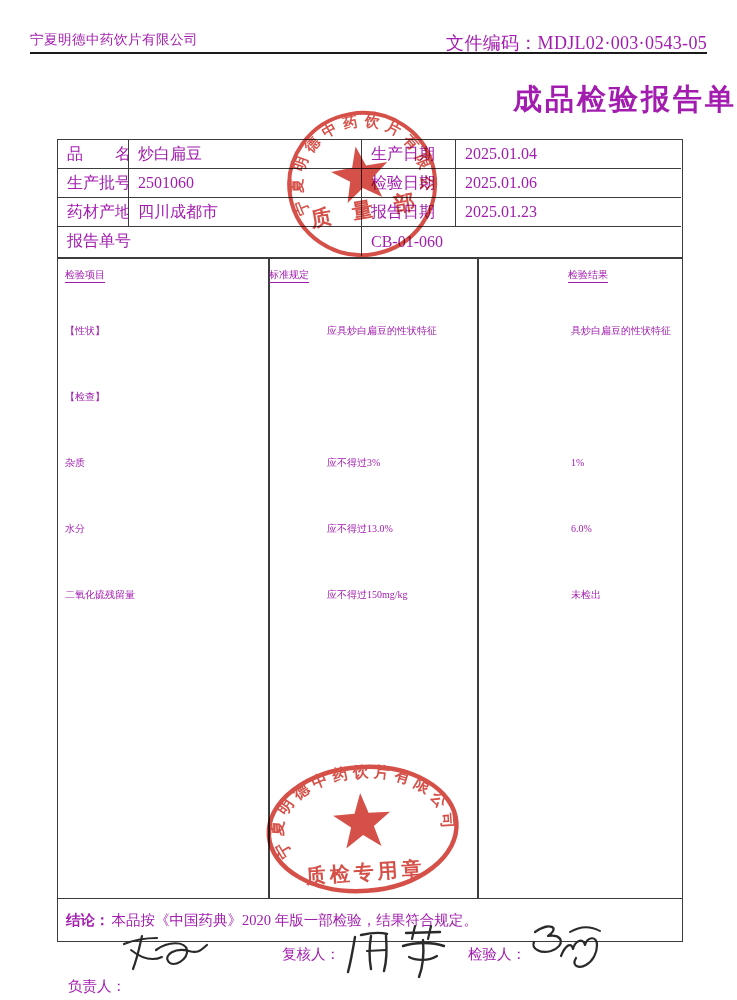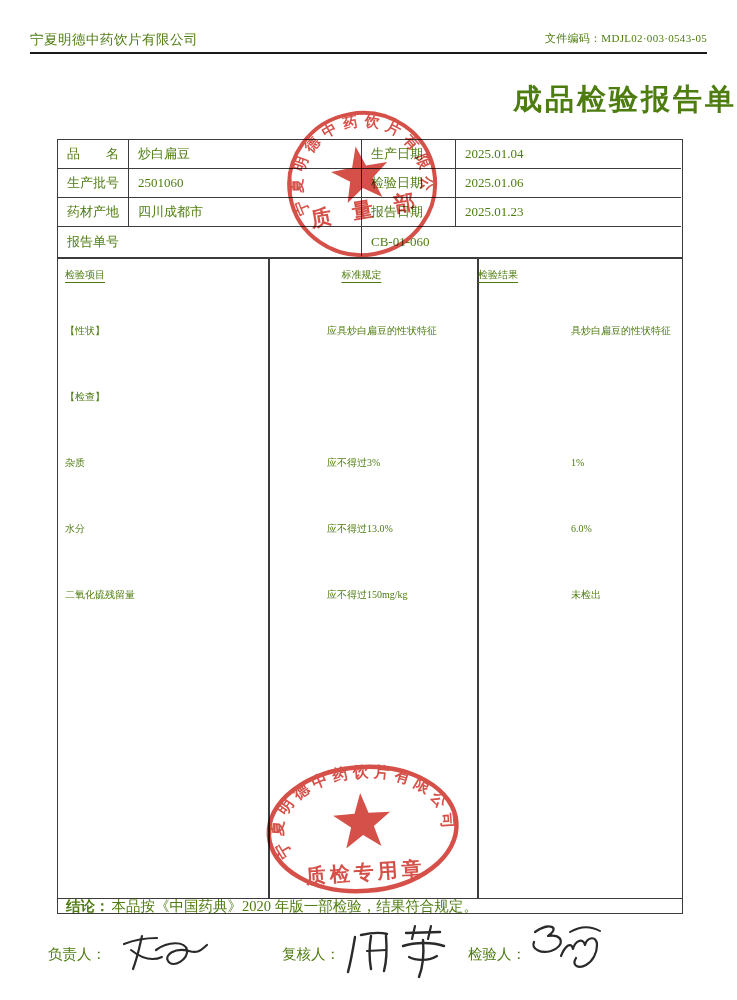--- a/index.html
+++ b/index.html
@@ -1,75 +1,75 @@
 <!DOCTYPE html>
 <html><head>
 <meta charset="utf-8">
 <style>
   * { margin:0; padding:0; box-sizing:border-box; }
   html,body { background:#ffffff; }
   .page {
     position:relative; width:737px; height:1000px;
     background:#ffffff; overflow:hidden;
     font-family:"Liberation Serif","DejaVu Serif",serif;
-    color:#4d7c0f;
+    color:#a21caf;
   }
   
   .hdr-company { position:absolute; left:30px; top:31px; font-size:13.5px; letter-spacing:.5px; }
-  .hdr-code    { position:absolute; right:30px; top:31px; font-size:11px; letter-spacing:.3px; }
+  .hdr-code    { position:absolute; right:30px; top:31px; font-size:18px; letter-spacing:.3px; }
   .hdr-rule    { position:absolute; left:30px; top:52px; width:677px; height:2px; background:#1a1a1a; }
   
   .doc-title {
     position:absolute; left:0; top:80px; width:737px; text-align:right;
     font-size:29px; font-weight:700; letter-spacing:3px;
   }
   
   .info-table {
     position:absolute; left:57px; top:139px; width:626px; height:119px;
     border:1.5px solid #3c3c3c;
     display:grid;
     grid-template-columns:71px 233px 94px 225px;
     grid-template-rows:repeat(4,29px);
-    font-size:13px;
+    font-size:16px;
   }
   .info-table .cell {
     border-right:1.5px solid #3c3c3c; border-bottom:1.5px solid #3c3c3c;
     display:flex; align-items:center; padding-left:9px; overflow:hidden; white-space:nowrap;
   }
   .info-table .cell.last-col { border-right:none; }
   .info-table .cell.last-row { border-bottom:none; }
   .info-table .span2 { grid-column:span 2; }
   
   .insp-table {
     position:absolute; left:57px; top:258px; width:626px; height:640px;
     border:1.5px solid #3c3c3c; border-bottom:none; font-size:10px;
   }
   .insp-div { position:absolute; top:0; bottom:0; width:1.5px; background:#3c3c3c; }
   .insp-div.d1 { left:210px; }
   .insp-div.d2 { left:419px; }
   .insp-head { position:absolute; top:9px; text-decoration:underline; text-underline-offset:4px; }
   .insp-head.h1 { left:7px; }
-  .insp-head.h2 { left:211px; width:185px; text-align:center; }
-  .insp-head.h3 { left:420px; width:220px; text-align:left; }
+  .insp-head.h2 { left:211px; width:185px; }
+  .insp-head.h3 { left:420px; width:220px; text-align:center; }
   .insp-grid {
     position:absolute; left:0; top:56px; width:623px;
     display:grid; grid-template-columns:210px 209px 204px; grid-auto-rows:31px;gap:35px;
   }
   .insp-grid .icell { display:flex; align-items:center; padding-left:7px; white-space:nowrap; overflow:hidden; }
   .insp-grid .icell.c2, .insp-grid .icell.c3 { padding-left:24px; }
   
   .conclusion {
-    position:absolute; left:57px; top:898px; width:626px; height:16px;
+    position:absolute; left:57px; top:898px; width:626px; height:44px;
     border:1.5px solid #3c3c3c; display:flex; align-items:center;
     padding-left:8px; font-size:14.5px; white-space:nowrap;
   }
   .conclusion .lab { font-weight:600; margin-right:2px; }
   
   .sig-label { position:absolute; top:945px; font-size:14.5px; }
-  .sig-label.s1 { left:48px; }
+  .sig-label.s1 { left:68px;margin-top:32px; }
   .sig-label.s2 { left:282px; }
   .sig-label.s3 { left:468px; }
   .sig-svg { position:absolute; }
   .sig-svg path { stroke:#2a2a2a; fill:none; stroke-linecap:round; stroke-linejoin:round; }
   
   .stamp { position:absolute; mix-blend-mode:multiply; opacity:.88; }
   .stamp-top { left:285px; top:108px; transform:rotate(-10deg); }
   .stamp-bot { left:263px; top:763px; transform:rotate(-4deg); }
   .stamp svg text { font-family:"Liberation Serif","DejaVu Serif",serif; font-weight:700; }
 </style>

